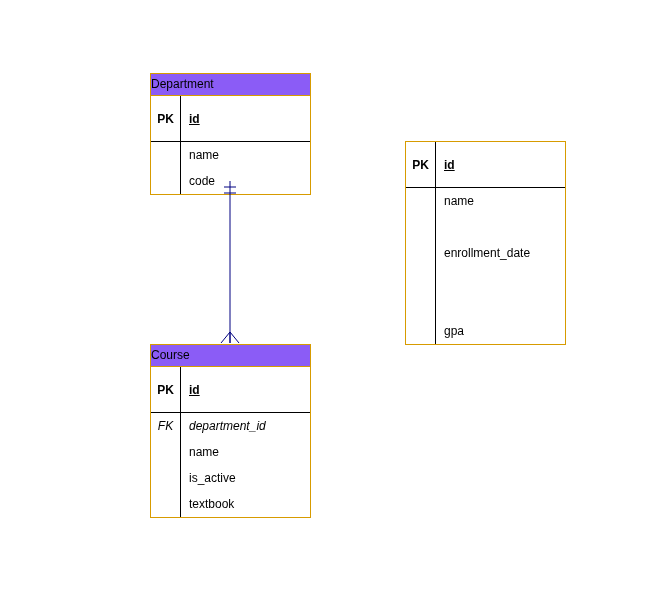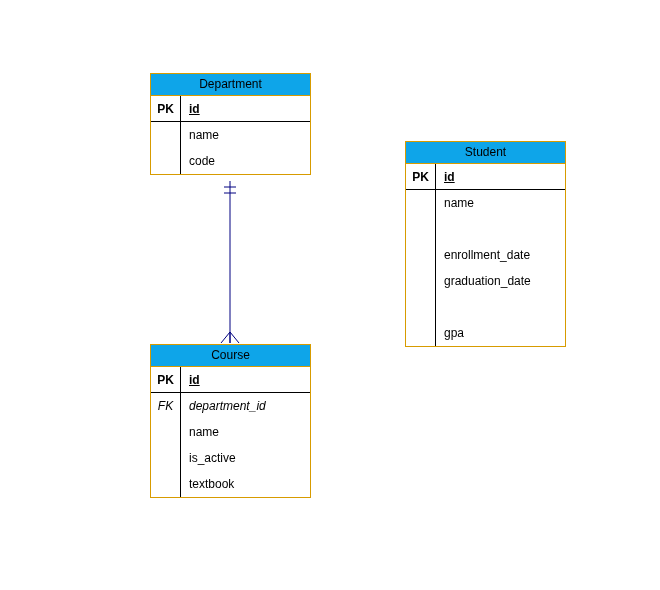--- a/index.html
+++ b/index.html
@@ -17,23 +17,23 @@
   }
   .entity {
     position: absolute;
     border: 1px solid #d79b00;
     background: #ffffff;
     color: #000000;
   }
   .entity-header {
     height: 22px;
     line-height: 21px;
-    background: #0ea5e9;
+    background: #8b5cf6;
     border-bottom: 1px solid #d79b00;
-    text-align: center;
+    text-align: left;
     font-size: 12px;
   }
   .row {
     display: flex;
     font-size: 12px;
     align-items: stretch;
   }
   .row .key {
     flex: 0 0 30px;
     border-right: 1px solid #000000;
@@ -41,21 +41,21 @@
     align-items: center;
     justify-content: center;
     font-weight: bold;
   }
   .row .field {
     flex: 1;
     display: flex;
     align-items: center;
     padding-left: 8px;
   }
-  .row.pk { height: 26px; border-bottom: 1px solid #000000; }
+  .row.pk { height: 46px; border-bottom: 1px solid #000000; }
   .row.attr { height: 26px; }
   .row.pk .field { font-weight: bold; text-decoration: underline; }
   .row.fk .key { font-weight: normal; font-style: italic; }
   .row.fk .field { font-style: italic; }
   svg.edges {
     position: absolute;
     inset: 0;
     pointer-events: none;
   }
 </style>
@@ -74,39 +74,37 @@
       <span class="key"></span>
       <span class="field">name</span>
     </div>
     <div class="row attr">
       <span class="key"></span>
       <span class="field">code</span>
     </div>
   </div>
 
   <div class="entity" style="left:405px; top:141px; width:161px;">
-    <div class="entity-header">Student</div>
     <div class="row pk">
       <span class="key">PK</span>
       <span class="field">id</span>
     </div>
     <div class="row attr">
       <span class="key"></span>
       <span class="field">name</span>
     </div>
     <div class="row attr">
       <span class="key"></span>
     </div>
     <div class="row attr">
       <span class="key"></span>
       <span class="field">enrollment_date</span>
     </div>
     <div class="row attr">
       <span class="key"></span>
-      <span class="field">graduation_date</span>
     </div>
     <div class="row attr">
       <span class="key"></span>
     </div>
     <div class="row attr">
       <span class="key"></span>
       <span class="field">gpa</span>
     </div>
   </div>
 

